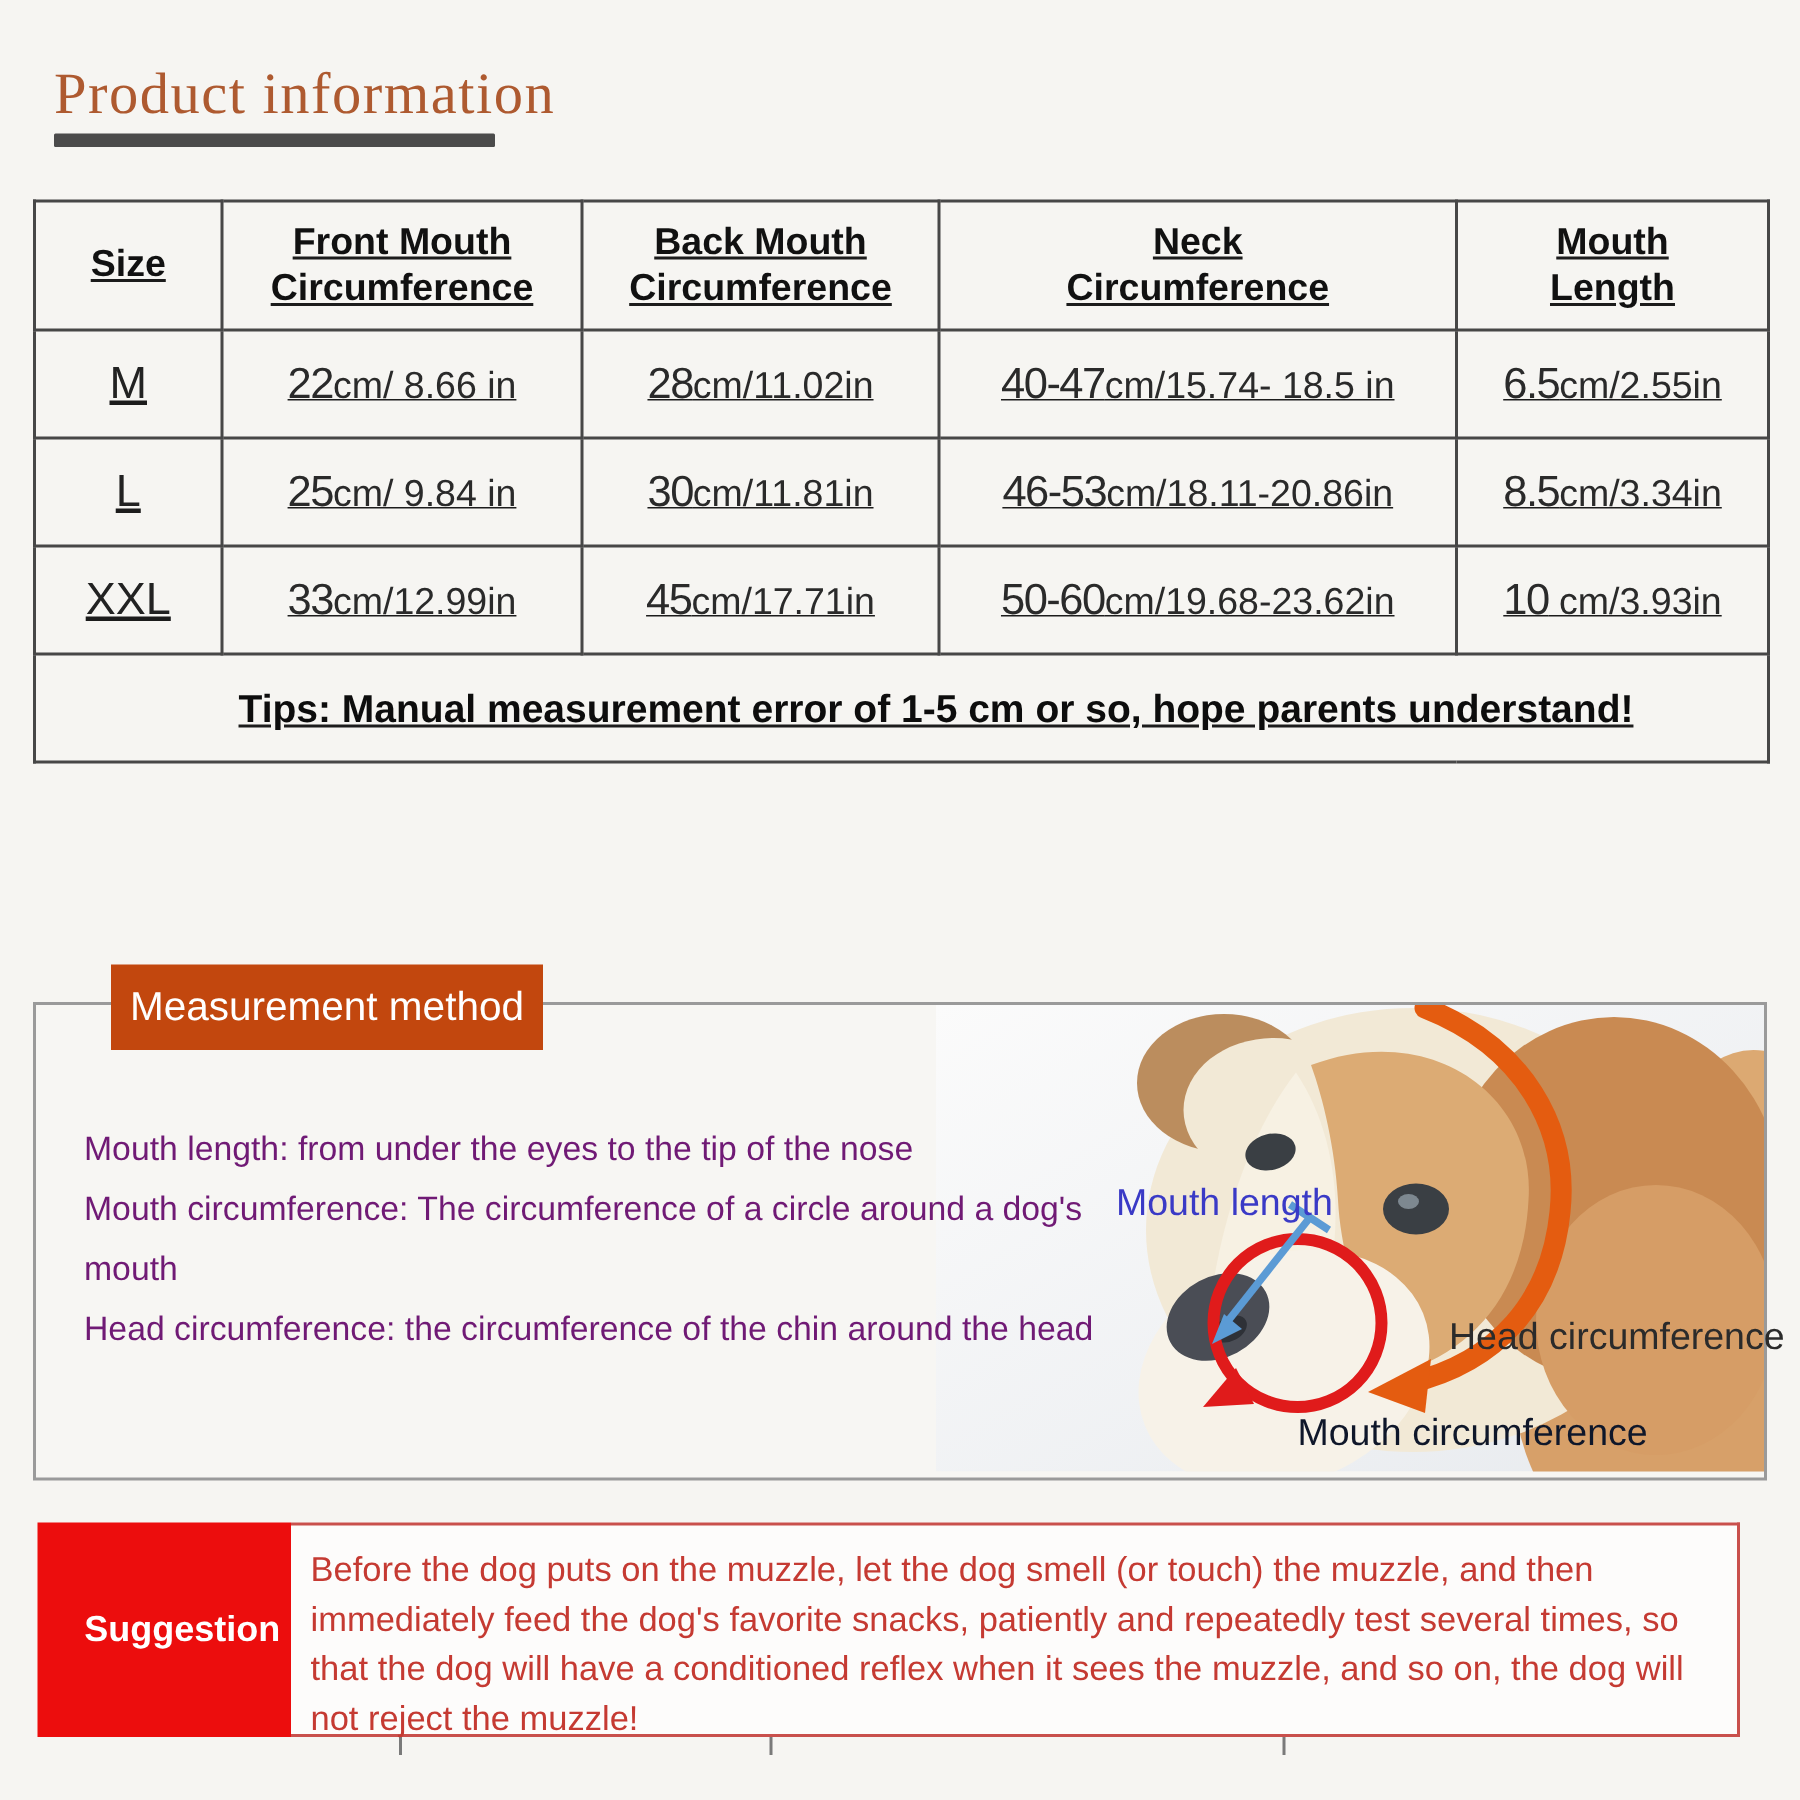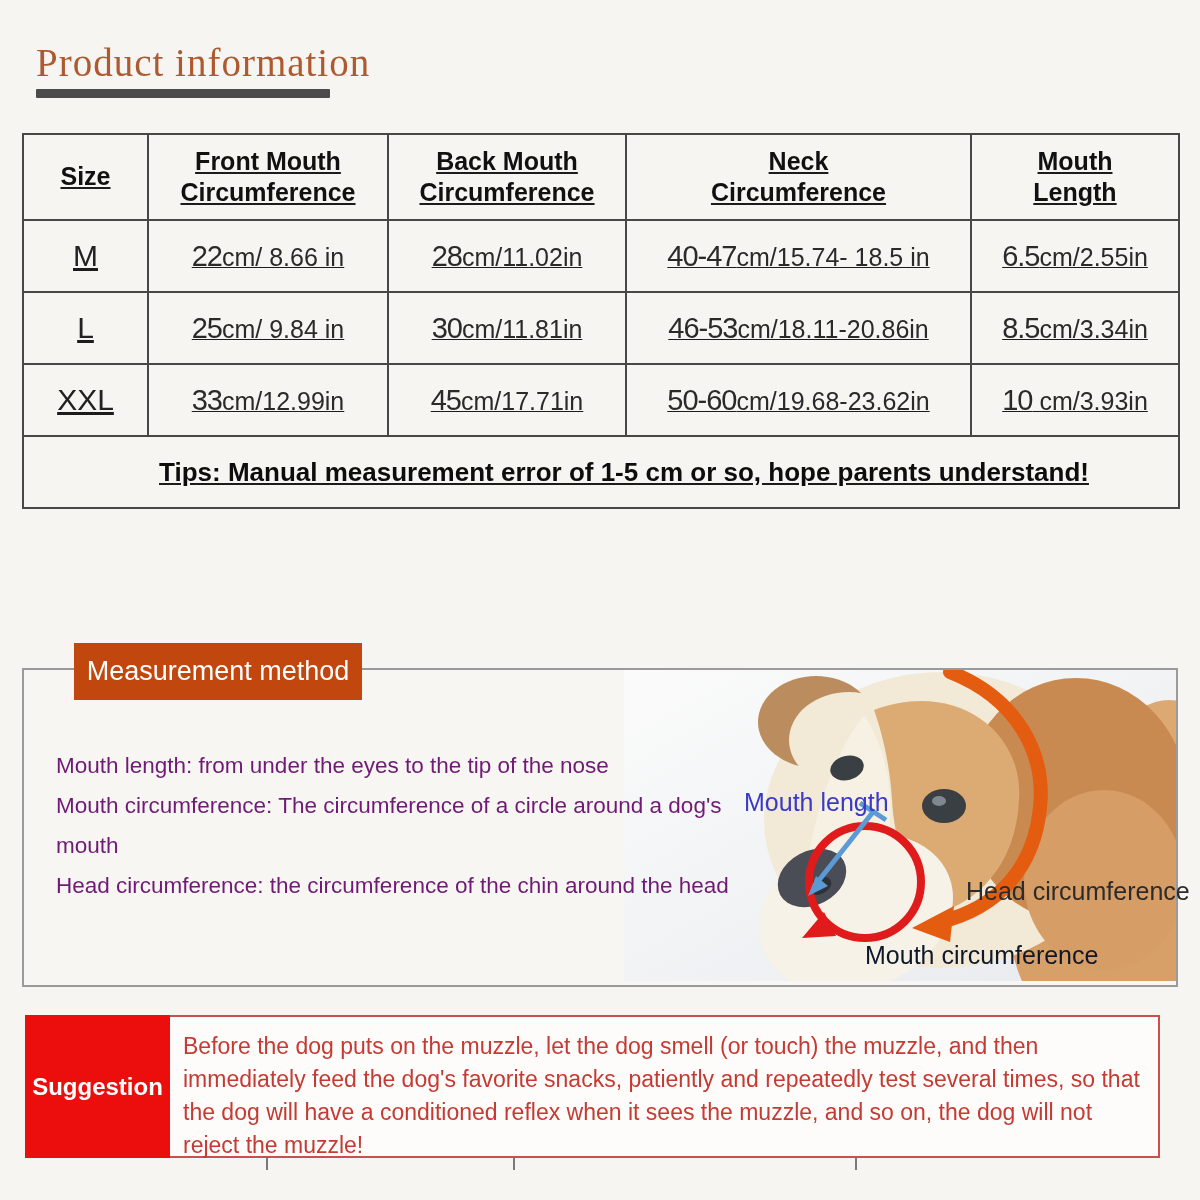--- a/index.html
+++ b/index.html
@@ -65,21 +65,21 @@
   .anno-head-circ{left:966px;top:877px;color:#2b2b2b;}
   .anno-mouth-circ{left:825px;top:941px;color:#0f172a;margin-left:40px;}
   
   .suggestion{
     position:absolute;left:25px;top:1015px;width:1135px;height:143px;
     display:flex;z-index:2;
   }
   .sg-label{
     width:145px;flex:0 0 145px;background:#ec0d0d;color:#fff;
     font-size:24px;font-weight:bold;
-    display:flex;align-items:center;justify-content:center;
+    display:flex;align-items:center;justify-content:center;padding-left:24px;
   }
   .sg-body{
     flex:1;border:2px solid #c9504c;border-left:none;background:#fdfcfb;
     color:#c53a32;font-size:23px;line-height:33px;
     padding:13px 8px 0 13px;
   }
   .tick{
     position:absolute;top:1158px;width:2px;height:12px;background:#7a7a7a;z-index:1;
   }
   .tick-1{left:266px;} .tick-2{left:513px;} .tick-3{left:855px;}

